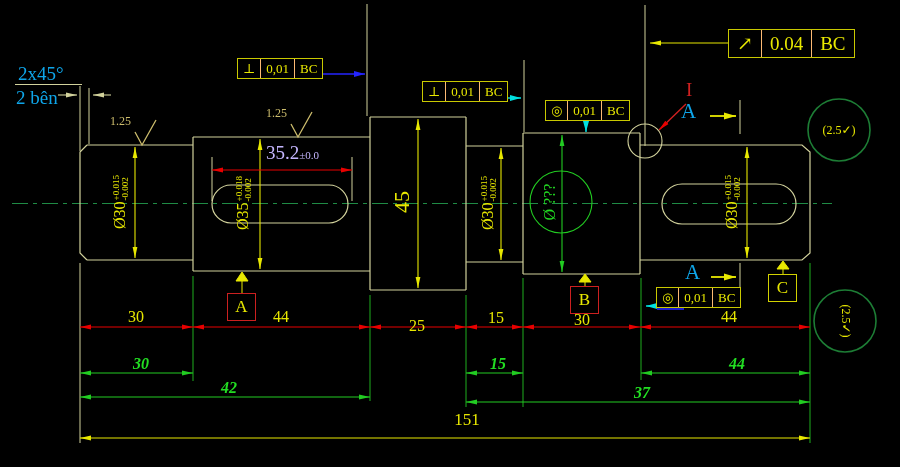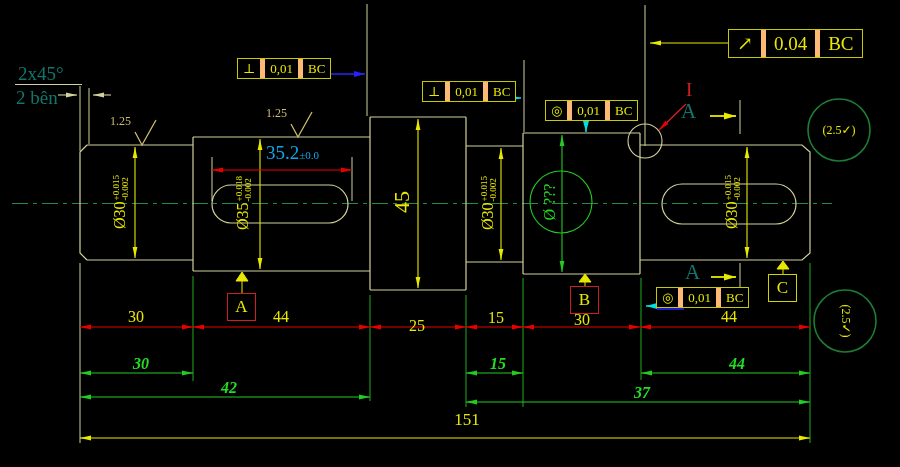--- a/index.html
+++ b/index.html
@@ -1,43 +1,43 @@
 <!DOCTYPE html>
 <html><head>
 <meta charset="utf-8">
 <style>
   html,body{margin:0;padding:0;background:#000;}
   .stage{position:relative;width:900px;height:467px;background:#000;overflow:hidden;
          font-family:"Liberation Serif","DejaVu Serif",serif;}
   .stage svg{position:absolute;left:0;top:0;}
   .lbl{position:absolute;white-space:nowrap;line-height:1;}
-  .yel{color:#0f766e;}
+  .yel{color:#0ea5e9;}
   .tan{color:#cdbd6d;}
   .red{color:#d02020;}
   .ctr{transform:translateX(-50%);}
   .rot{transform:translate(-50%,-50%) rotate(-90deg);}
   .rot90{transform:translate(-50%,-50%) rotate(90deg);}
   .fcf{position:absolute;display:inline-flex;align-items:stretch;border:1px solid #c9c900;
        color:#e8e800;font-size:13px;line-height:1;background:#000;}
-  .fcf .cell{padding:3px 5px;border-left:5px solid #fdba74;display:flex;align-items:center;}
+  .fcf .cell{padding:3px 5px;border-left:1px solid #fdba74;display:flex;align-items:center;}
   .fcf .cell:first-child{border-left:none;}
   .fcf.lg{font-size:19px;}
   .fcf.lg .cell{padding:4px 8px;}
   .datum{position:absolute;width:27px;height:26px;display:flex;align-items:center;justify-content:center;
          color:#e8e800;font-size:17px;background:#000;}
   .datum.redbox{border:1.5px solid #cc2020;}
   .datum.yelbox{border:1.5px solid #d2d200;}
   .dia{position:absolute;color:#e8e800;font-size:16px;white-space:nowrap;}
   .dia.green{color:#22dd22;}
   .tolstack{display:inline-flex;flex-direction:column;font-size:9px;line-height:9px;
             vertical-align:middle;margin-left:1px;}
   .dimnum{position:absolute;color:#e8e800;font-size:16px;white-space:nowrap;}
   .gdim{position:absolute;color:#22dd22;font-size:16px;font-style:italic;font-weight:bold;white-space:nowrap;}
   .big45{font-size:22px;}
-  .kw{position:absolute;color:#0ea5e9;white-space:nowrap;}
+  .kw{position:absolute;color:#c4b5fd;white-space:nowrap;}
   .kw .v{font-size:19px;}
   .kw .t{font-size:11px;}
   .ring{position:absolute;color:#e8e800;font-size:12px;white-space:nowrap;}
 </style>
 </head>
 <body>
 
 <div class="stage">
 
 <svg width="900" height="467" viewBox="0 0 900 467">

